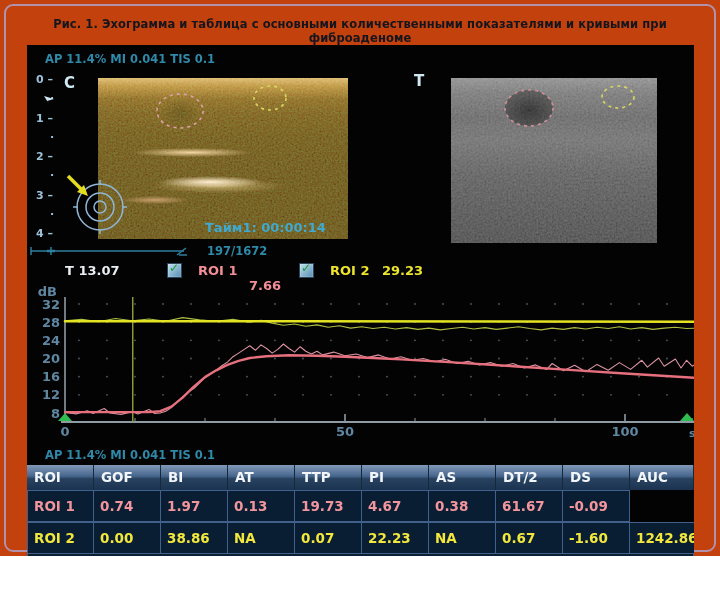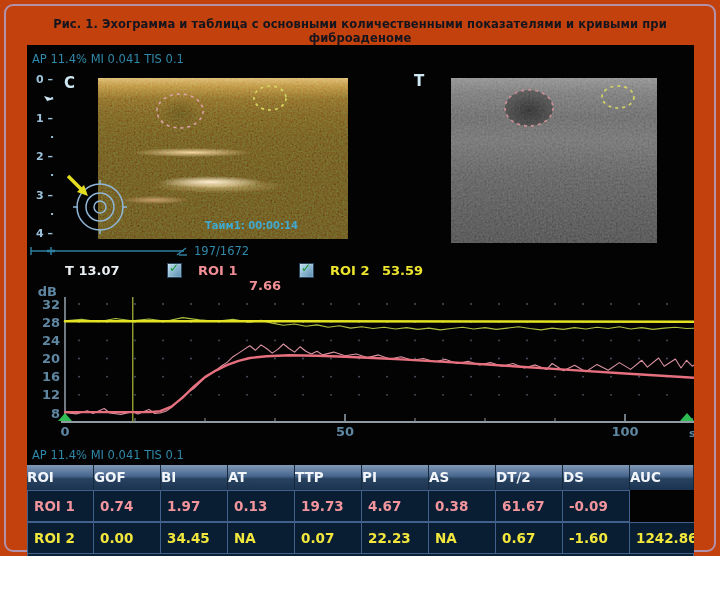--- a/index.html
+++ b/index.html
@@ -1,20 +1,20 @@
 <!DOCTYPE html>
 <html><head>
 <meta charset="utf-8">
 <style>
   html,body{margin:0;padding:0;background:#fff;width:720px;height:590px;font-family:"DejaVu Sans",sans-serif;}
   .page{position:relative;width:720px;height:556px;background:#c2410c;overflow:hidden;}
   .frame{position:absolute;left:4px;top:4px;right:4px;bottom:4px;border:2px solid #b292ab;border-radius:9px;}
   .caption{position:absolute;top:17px;left:0;width:100%;text-align:center;font-size:11.5px;font-weight:bold;color:#15151e;letter-spacing:.1px;}
   .panel{position:absolute;left:27px;top:45px;width:667px;height:524px;background:#030304;overflow:hidden;}
-  .cyan{color:#2f89a8;font-weight:normal;}
+  .cyan{color:#2f89a8;font-weight:bold;margin-left:13px;}
   .status-top{position:absolute;left:5px;top:7px;font-size:11.5px;}
   .table-status{position:absolute;left:5px;top:403px;font-size:11.5px;}
 
   
   .us{position:absolute;overflow:hidden;}
   .us-left{left:71px;top:33px;width:250px;height:161px;}
   .us-right{left:424px;top:33px;width:206px;height:165px;}
   .us-base{position:absolute;inset:0;}
   .us-left .us-base{background:
     radial-gradient(ellipse 28px 22px at 82px 36px, rgba(0,0,0,.85), rgba(0,0,0,0) 72%),
@@ -27,21 +27,21 @@
   .us-left .noise{opacity:.5;filter:sepia(1) saturate(2.4) brightness(.8) contrast(1.25);}
   .us-right .noise{opacity:.4;}
   .vessel{position:absolute;border-radius:50%;}
   .v1{left:34px;top:70px;width:120px;height:9px;background:radial-gradient(closest-side,#f3d5a2,rgba(243,213,162,0));}
   .v2{left:60px;top:98px;width:105px;height:12px;background:radial-gradient(closest-side,#ffeed0,rgba(255,238,208,0));}
   .v3{left:22px;top:118px;width:70px;height:8px;background:radial-gradient(closest-side,#caa06e,rgba(202,160,110,0));}
   .roi-overlay{position:absolute;inset:0;width:100%;height:100%;}
 
   .img-label{position:absolute;font-size:15px;font-weight:bold;color:#cfe9f3;text-shadow:0 0 2px #0af0;}
   .lbl-c{left:37px;top:29px;} .lbl-t{left:387px;top:27px;}
-  .timer{position:absolute;left:178px;top:175px;font-size:10px;font-weight:bold;color:#3fa9cf;}
+  .timer{position:absolute;left:178px;top:175px;font-size:13px;font-weight:bold;color:#3fa9cf;}
 
   .ruler{position:absolute;left:9px;top:28px;width:26px;height:170px;}
   .rlab{position:absolute;left:0;font-size:11px;font-weight:bold;color:#9cc2da;white-space:nowrap;}
   .rdot{position:absolute;left:14px;font-size:11px;font-weight:bold;color:#9cc2da;}
   .probe-arrow{position:absolute;left:17px;top:50px;}
 
   .body-marker{position:absolute;left:38px;top:128px;}
 
   .scrubber{position:absolute;left:2px;top:200px;}
   .frame-counter{position:absolute;left:167px;top:199px;font-size:11.5px;}
@@ -56,21 +56,21 @@
   .roi2-lbl{position:absolute;left:303px;top:1px;font-size:13px;font-weight:bold;color:#ece42e;}
   .roi2-val{position:absolute;left:355px;top:1px;font-size:13px;font-weight:bold;color:#ece42e;}
 
   #chart-svg{position:absolute;inset:0;pointer-events:none;}
   .axlbl{font:bold 13px "DejaVu Sans",sans-serif;fill:#5f87a2;}
   .axs{font-size:11px;}
 
   
   .qtable{position:absolute;left:0;top:420px;width:667px;}
   .thead,.trow{display:grid;grid-template-columns:repeat(9,67px) 1fr;}
-  .th{height:25px;line-height:25px;font-size:13.5px;font-weight:bold;color:#f2f6fa;
+  .th{height:25px;line-height:25px;padding-left:7px;font-size:13.5px;font-weight:bold;color:#f2f6fa;
       background:linear-gradient(180deg,#8099b8 0%,#47658c 45%,#27425f 55%,#1b3350 100%);
       border-right:1px solid #16283c;}
   .td{height:30px;line-height:30px;padding-left:6px;font-size:13.5px;font-weight:bold;
       background:#0a1e33;border:1px solid #41618c;border-left:none;}
   .trow .td:first-child{border-left:1px solid #41618c;}
   .trow{margin-top:0;}
   .row-pink .td{color:#f2959c;}
   .row-yellow .td{color:#f2e73c;}
   .bottom-strip{height:12px;background:#0c2033;border-bottom:2px solid #93a3b3;border-left:1px solid #41618c;border-right:1px solid #41618c;}
 </style>
@@ -171,21 +171,21 @@
       <span class="t-label">T 13.07</span>
       <div class="chk chk1">
           <span>✓</span>
         </div>
       <span class="roi1-lbl">ROI 1</span>
       <span class="roi1-val">7.66</span>
       <div class="chk chk2">
           <span>✓</span>
         </div>
       <span class="roi2-lbl">ROI 2</span>
-      <span class="roi2-val">53.59</span>
+      <span class="roi2-val">29.23</span>
     </div>
 
     <svg id="chart-svg" width="667" height="524" viewBox="0 0 667 524">
         <circle cx="52" cy="259.0" r="0.9" fill="#4e5a6a"></circle>
         <circle cx="80" cy="259.0" r="0.9" fill="#4e5a6a"></circle>
         <circle cx="108" cy="259.0" r="0.9" fill="#4e5a6a"></circle>
         <circle cx="136" cy="259.0" r="0.9" fill="#4e5a6a"></circle>
         <circle cx="164" cy="259.0" r="0.9" fill="#4e5a6a"></circle>
         <circle cx="192" cy="259.0" r="0.9" fill="#4e5a6a"></circle>
         <circle cx="220" cy="259.0" r="0.9" fill="#4e5a6a"></circle>
@@ -369,21 +369,21 @@
             <div class="td">0.13</div>
             <div class="td">19.73</div>
             <div class="td">4.67</div>
             <div class="td">0.38</div>
             <div class="td">61.67</div>
             <div class="td">-0.09</div>
           </div>
           <div class="trow row-yellow">
             <div class="td">ROI 2</div>
             <div class="td">0.00</div>
-            <div class="td">34.45</div>
+            <div class="td">38.86</div>
             <div class="td">NA</div>
             <div class="td">0.07</div>
             <div class="td">22.23</div>
             <div class="td">NA</div>
             <div class="td">0.67</div>
             <div class="td">-1.60</div>
             <div class="td">1242.86</div>
           </div>
         </div>
       <div class="bottom-strip"></div>

